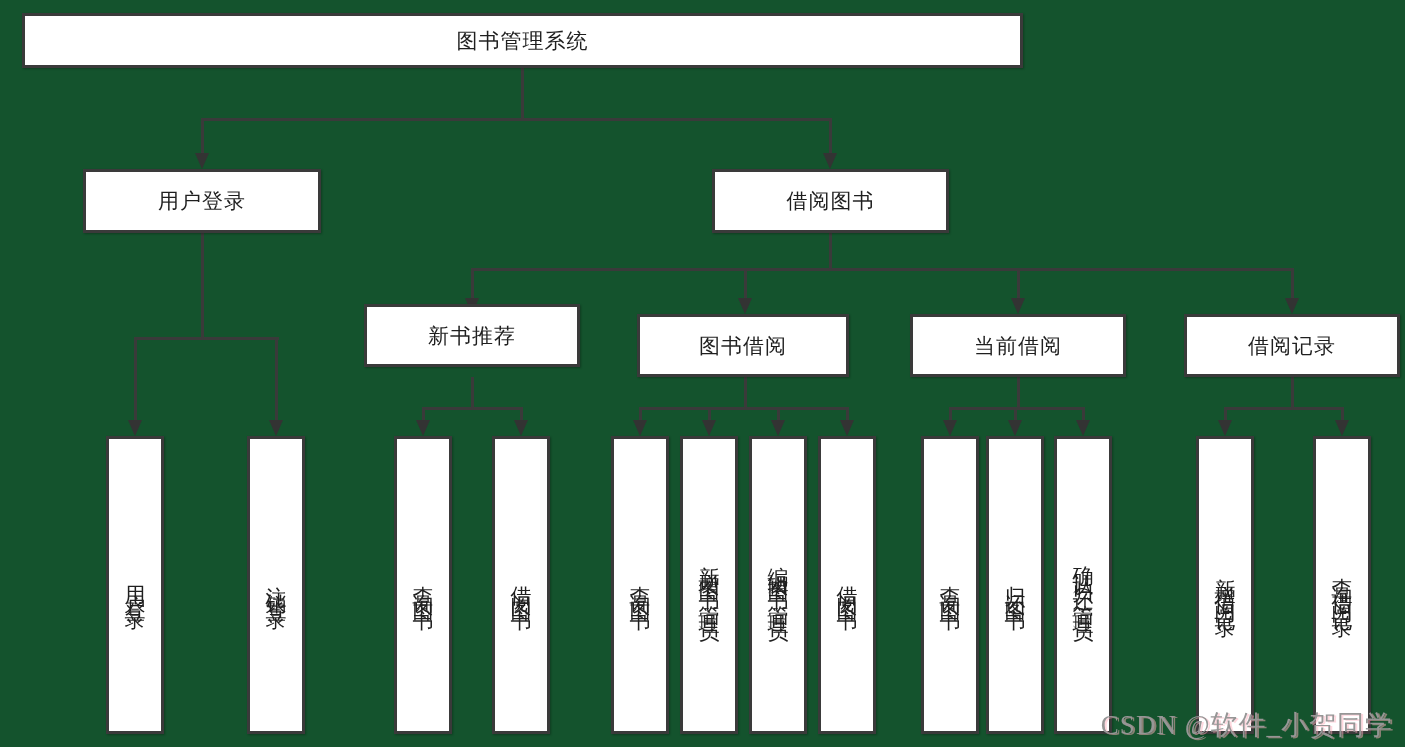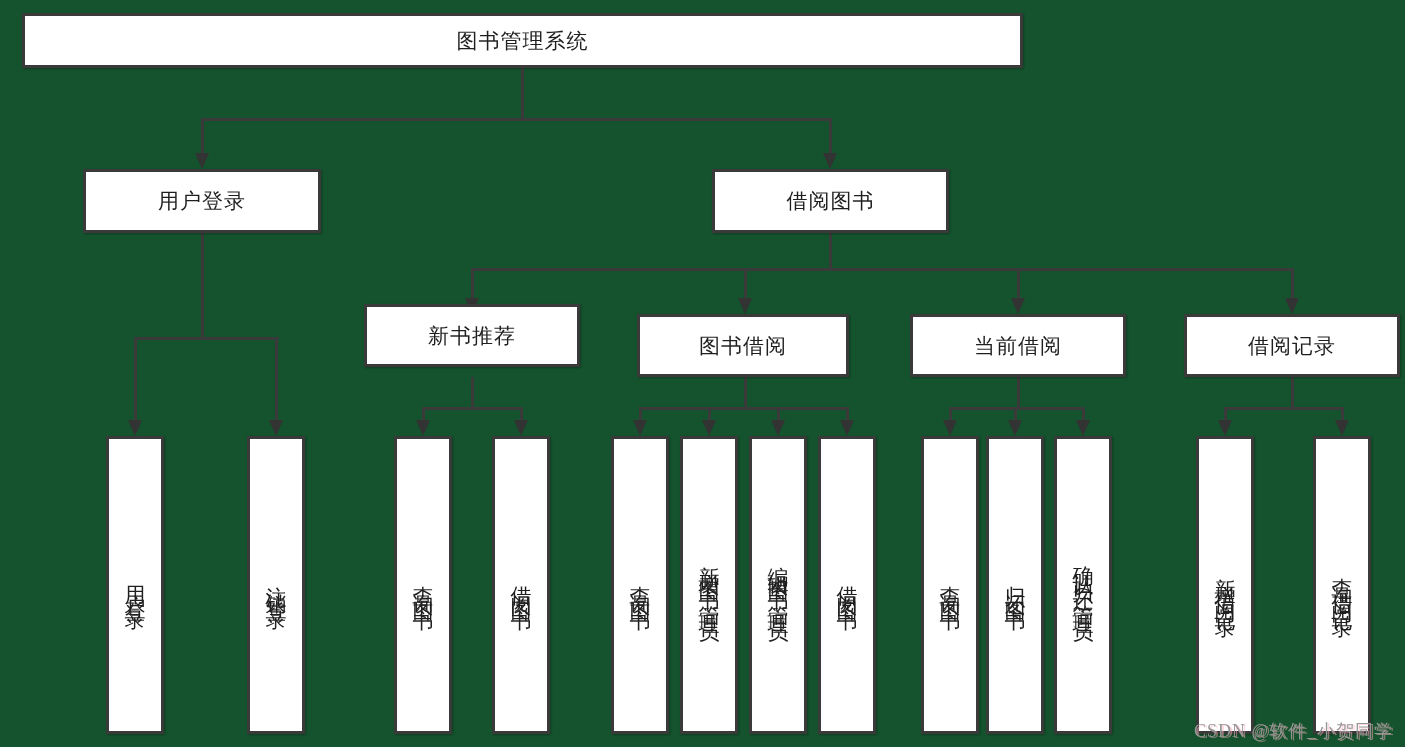--- a/index.html
+++ b/index.html
@@ -18,21 +18,21 @@
     font-size:21px;letter-spacing:8px;line-height:1.15;white-space:nowrap;color:#1f1f1f;
   }
   .ln{position:absolute;background:#3a3a3a;}
   .ah{
     position:absolute;width:0;height:0;
     border-left:7px solid transparent;border-right:7px solid transparent;
     border-top:16px solid #333333;
   }
   .watermark{
     position:absolute;right:12px;bottom:4px;z-index:5;
-    font-size:18px;color:#969696;letter-spacing:1px;
+    font-size:27px;color:#969696;letter-spacing:1px;
     text-shadow:2px 1px 0 rgba(255,175,190,0.5);
     white-space:nowrap;
   }
 </style>
 </head>
 <body>
 
 <div class="canvas">
 
   <div class="ln" style="left:521px;top:68px;width:3px;height:50px"></div>

